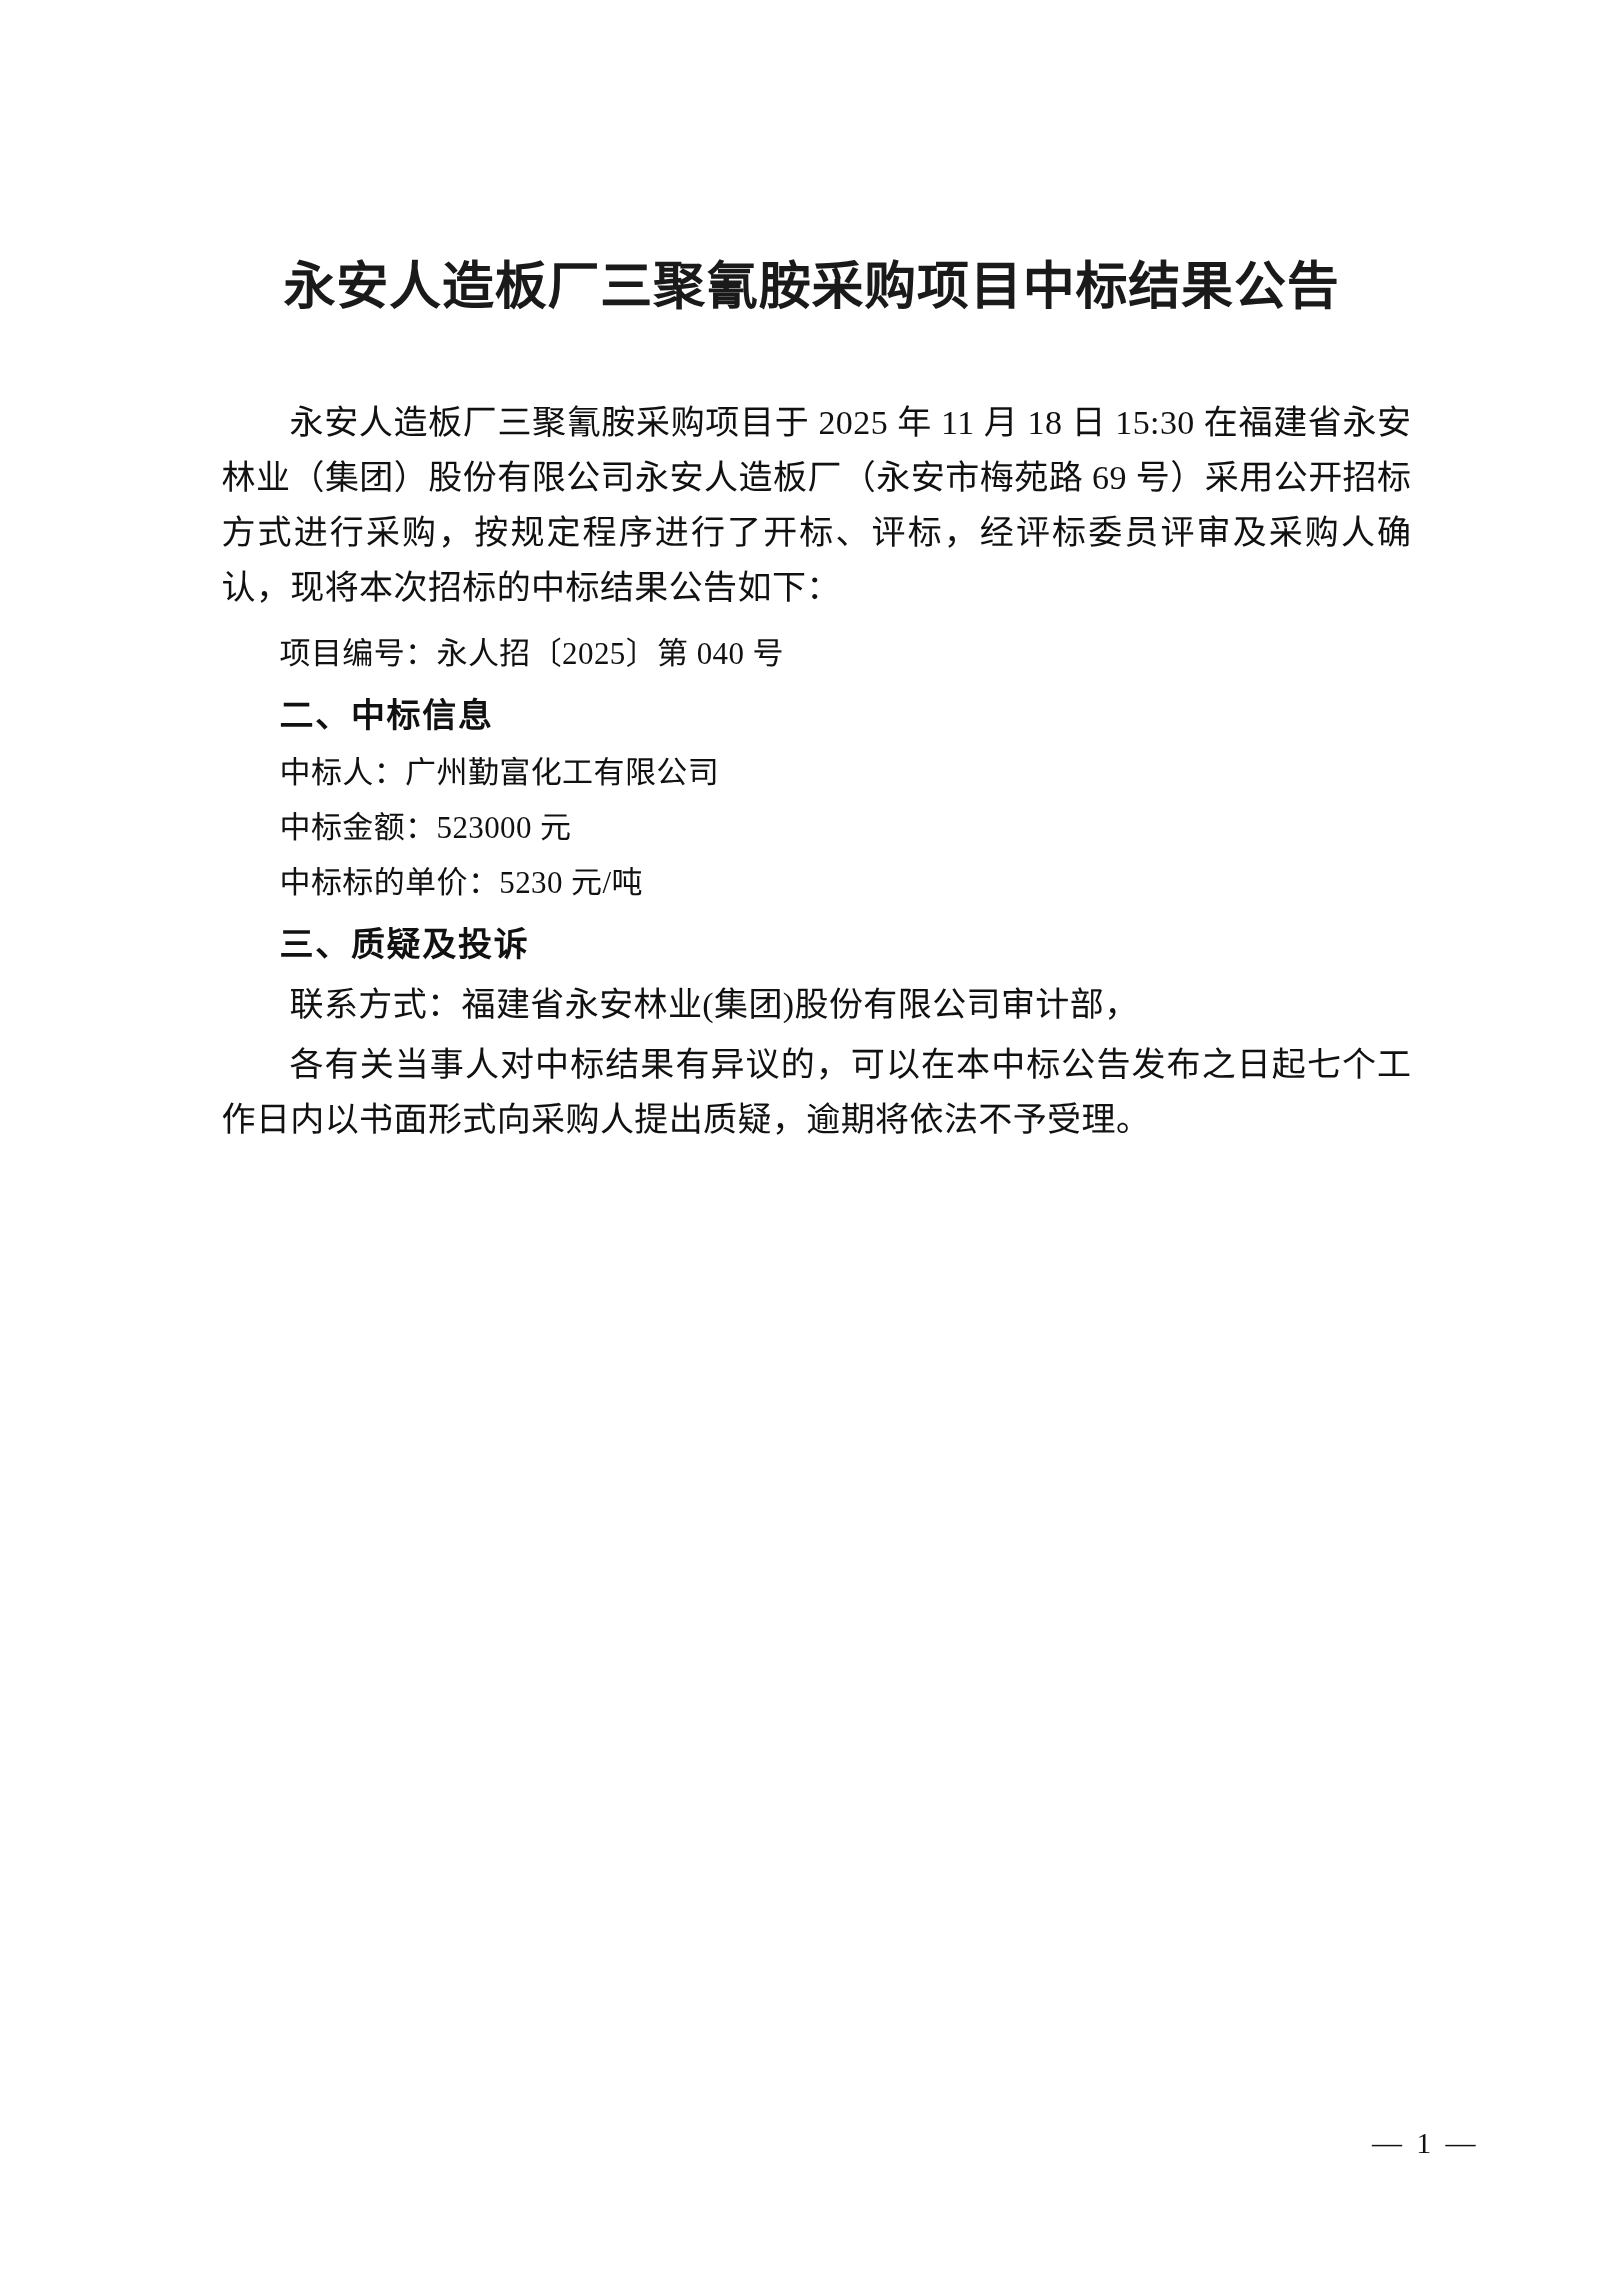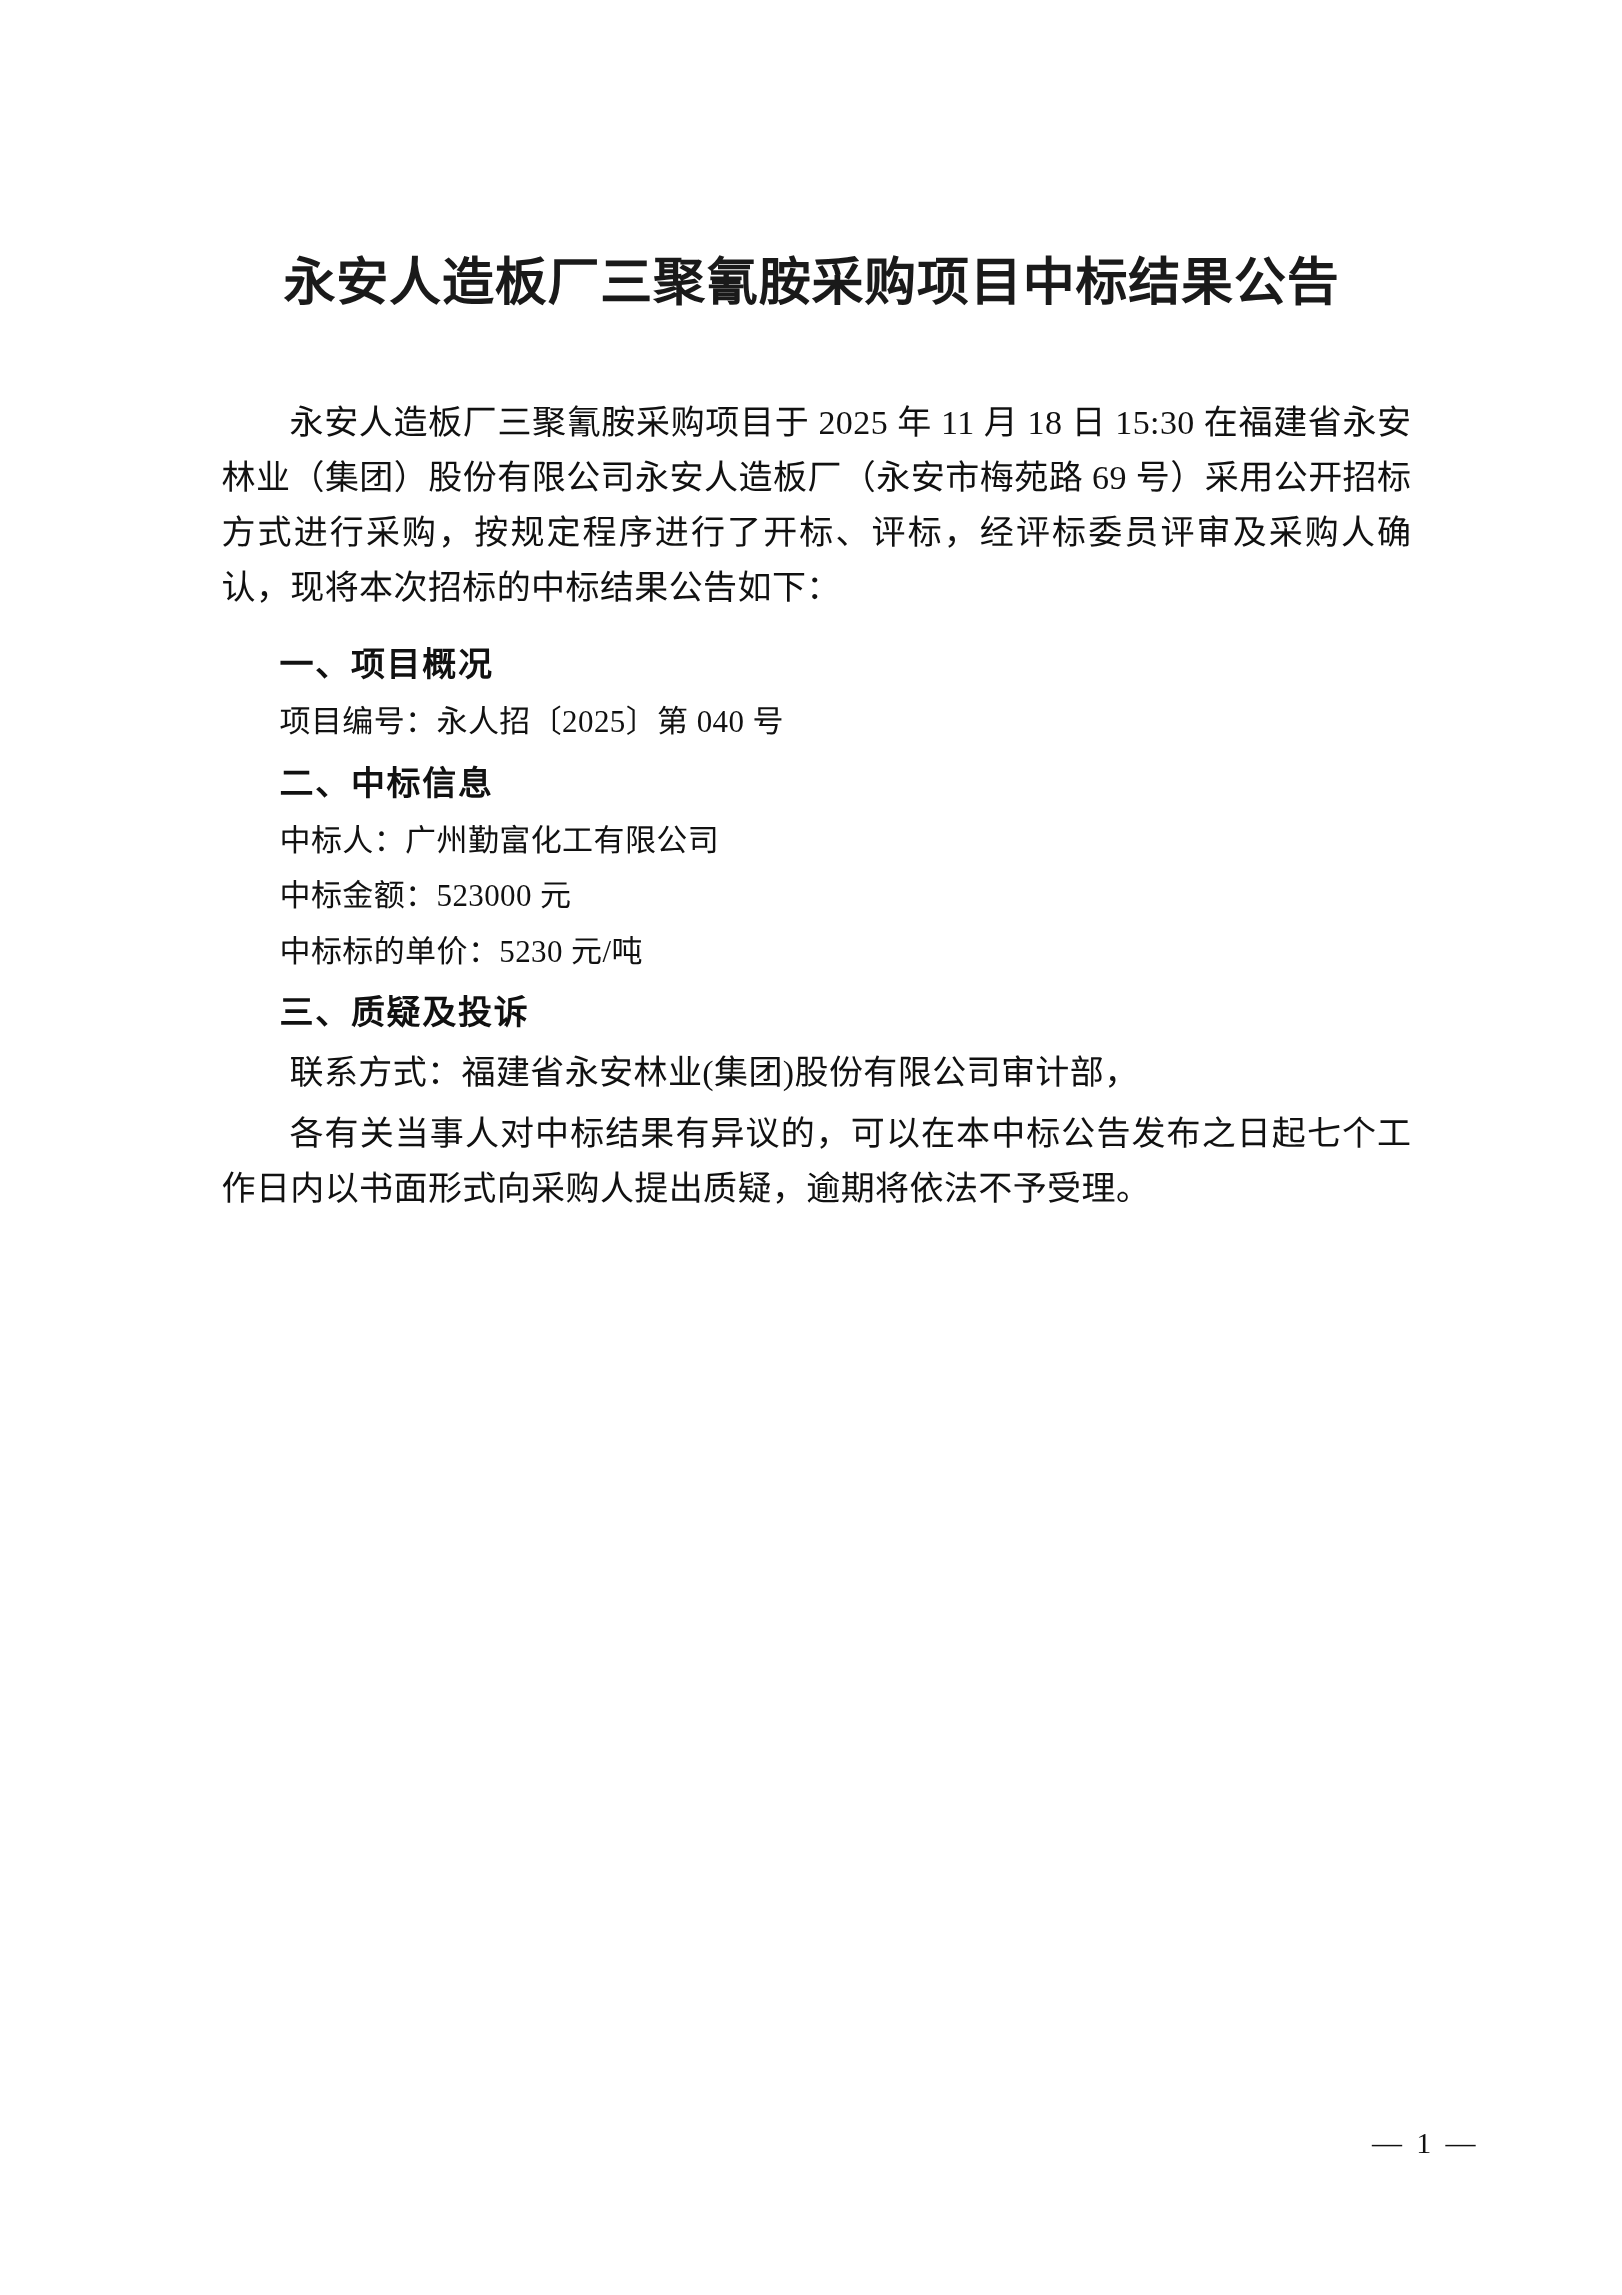--- a/index.html
+++ b/index.html
@@ -23,21 +23,21 @@
     padding: 0;
     background: #ffffff;
   }
   .content {
     position: relative;
     width: 1200px;
     margin: 0 auto;
     padding-top: 254px;
   }
   .doc-title {
-    font-family: Liberation Mono, monospace;
+    font-family: Liberation Sans, sans-serif;
     font-weight: bold;
     font-size: 52px;
     line-height: 1.25;
     letter-spacing: 0.8px;
     text-align: center;
     color: #1a1a1a;
     margin: 0 0 76px 0;
     white-space: nowrap;
   }
   .para {
@@ -86,21 +86,20 @@
 
 <div class="page">
   <div class="content">
 
     <h1 class="doc-title">永安人造板厂三聚氰胺采购项目中标结果公告</h1>
 
     <p class="para indent">永安人造板厂三聚氰胺采购项目于 2025 年 11 月 18 日 15:30 在福建省永安林业（集团）股份有限公司永安人造板厂（永安市梅苑路 69 号）采用公开招标方式进行采购，按规定程序进行了开标、评标，经评标委员评审及采购人确认，现将本次招标的中标结果公告如下：</p>
 
     <div class="block-gap"></div>
 
-    <h2 class="section-head">一、项目概况</h2>
     <p class="field-line">项目编号：永人招〔2025〕第 040 号</p>
 
     <h2 class="section-head">二、中标信息</h2>
     <p class="field-line">中标人：广州勤富化工有限公司</p>
     <p class="field-line">中标金额：523000 元</p>
     <p class="field-line">中标标的单价：5230 元/吨</p>
 
     <h2 class="section-head">三、质疑及投诉</h2>
     <p class="para indent">联系方式：福建省永安林业(集团)股份有限公司审计部，</p>
     <p class="para indent">各有关当事人对中标结果有异议的，可以在本中标公告发布之日起七个工作日内以书面形式向采购人提出质疑，逾期将依法不予受理。</p>

